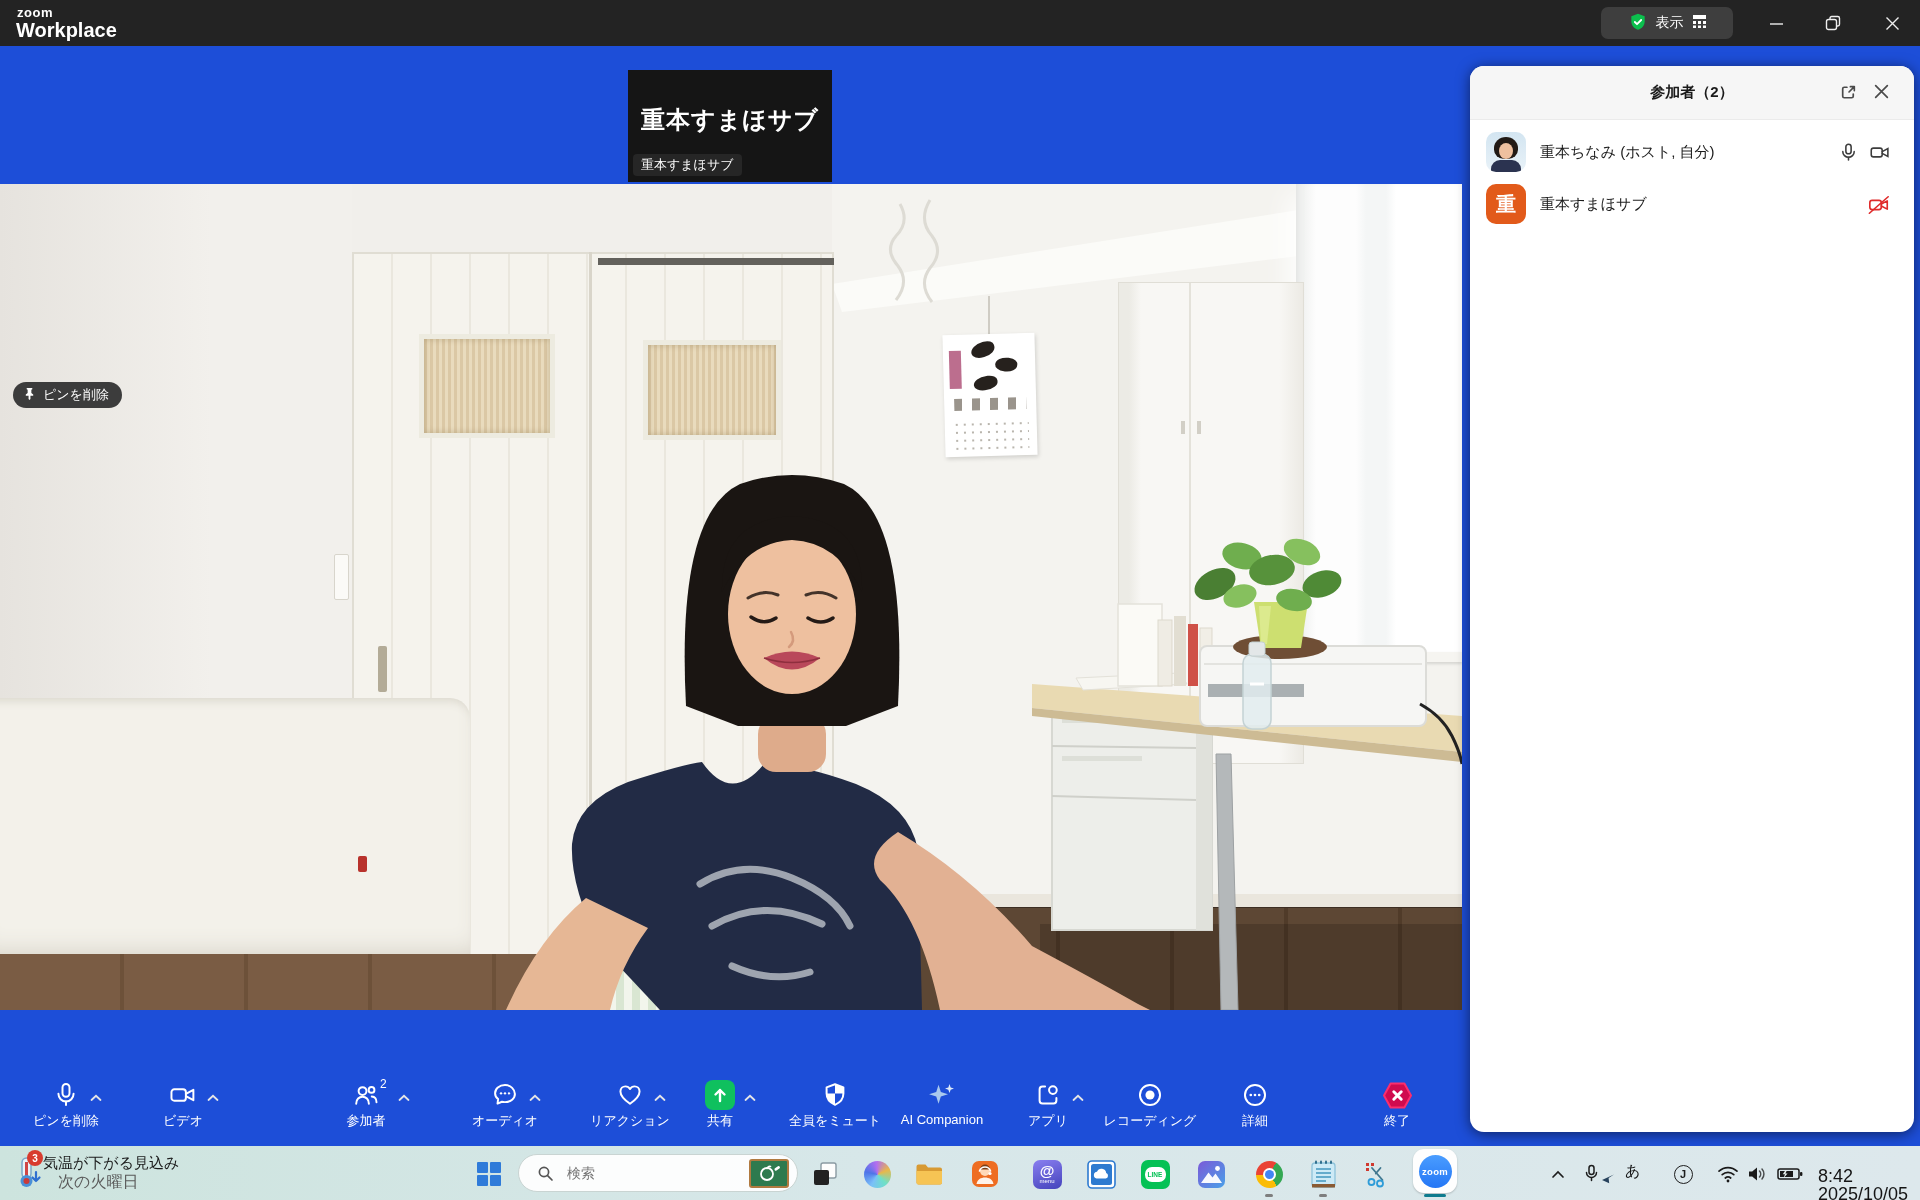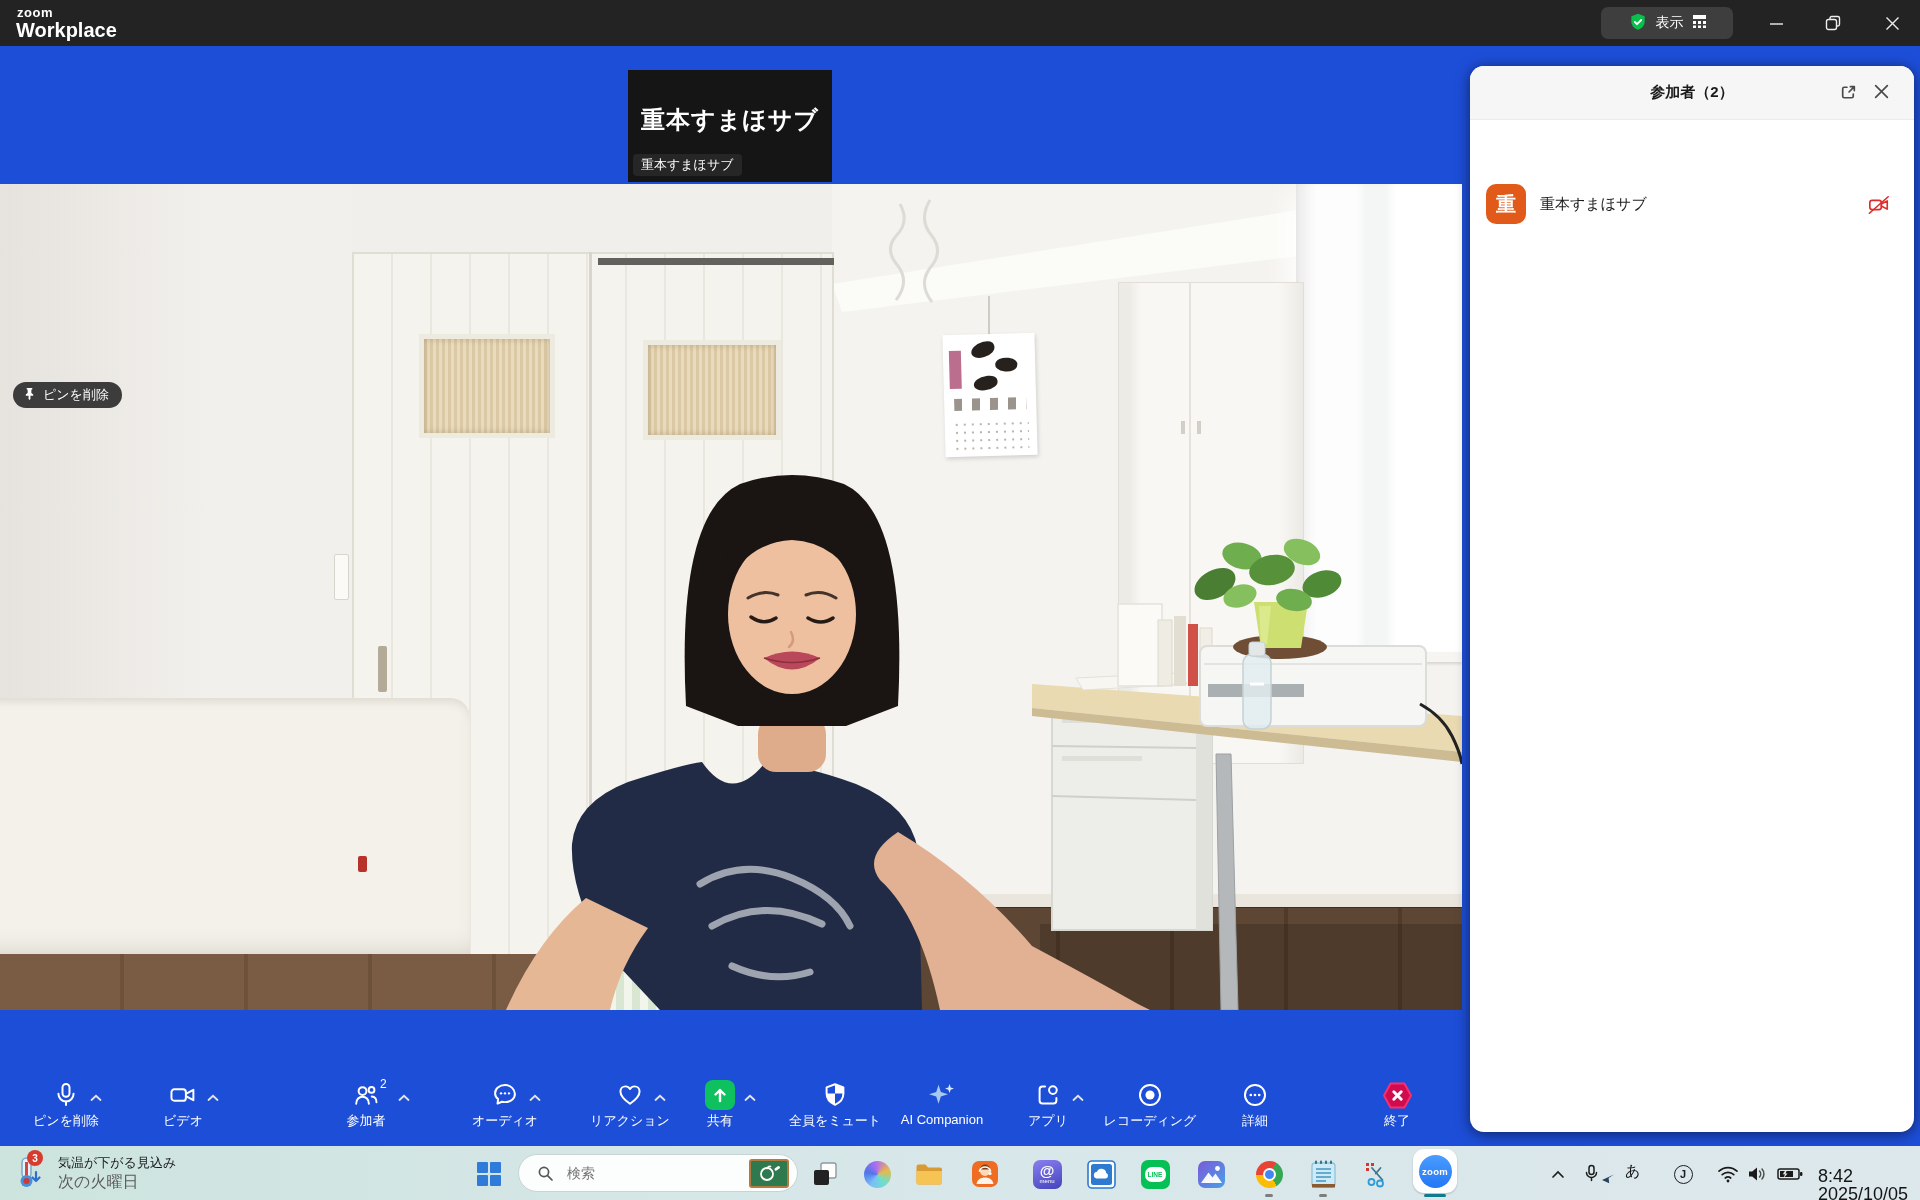--- a/index.html
+++ b/index.html
@@ -71,21 +71,21 @@
   .pfoot{position:absolute;left:0;bottom:18px;width:100%;height:34px}
   .pbtn{position:absolute;height:31px;border:1px solid #c8c8c8;border-radius:8px;background:#fff;font-size:14px;color:#2e2e2e;display:flex;align-items:center;justify-content:center;cursor:pointer;font-family:inherit}
   .av-photo{background:linear-gradient(#d3e5f1,#e9f2f8)}
   .av-hair{position:absolute;left:8px;top:5px;width:24px;height:22px;background:#221a15;border-radius:50% 50% 42% 42%}
   .av-face{position:absolute;left:13px;top:11px;width:14px;height:16px;background:#eec09f;border-radius:50%}
   .av-body{position:absolute;left:5px;top:28px;width:30px;height:14px;background:#2b3350;border-radius:9px 9px 0 0}
   .av-init{background:#e25a1a;color:#fff;font-size:20px;font-weight:700;display:flex;align-items:center;justify-content:center}
 
   
   #taskbar{left:0;top:1146px;width:1920px;height:54px;background:linear-gradient(90deg,#cde4de,#d7e7e9 45%,#dde8ec)}
-  .wx-t1{left:58px;top:8px;font-size:13px;color:#191919}
+  .wx-t1{left:43px;top:8px;font-size:15px;color:#191919}
   .wx-t2{left:58px;top:26px;font-size:16px;color:#5a5a5a}
   .wxbadge{left:27px;top:4px;width:16px;height:16px;border-radius:50%;background:#d83b2e;color:#fff;font-size:10px;font-weight:700;display:flex;align-items:center;justify-content:center;z-index:2}
   .tbicon{position:absolute;top:13px;width:30px;height:30px;margin-left:-15px;display:flex;align-items:center;justify-content:center}
   .runbar{position:absolute;top:48px;width:8px;height:3px;margin-left:-4px;border-radius:2px;background:#7e7e7e}
   .search{left:518px;top:8px;width:280px;height:38px;background:rgba(255,255,255,.92);border:1px solid #c9d4d2;border-radius:19px}
   .search input{position:absolute;left:48px;top:0;width:160px;height:36px;border:none;outline:none;background:transparent;font-size:14px;color:#3c3c3c;font-family:inherit}
   .board{position:absolute;right:8px;top:4px;width:40px;height:29px;background:#2e7a4e;border-radius:3px;border:2px solid #b07a40;display:flex;align-items:center;justify-content:center}
   .zoomapp{position:absolute;left:1413px;top:3px;width:44px;height:44px;background:#fefefe;border-radius:11px;box-shadow:0 1px 2px rgba(0,0,0,.2);display:flex;align-items:center;justify-content:center}
   .zoomcirc{width:33px;height:33px;border-radius:50%;background:linear-gradient(180deg,#4a9dff,#2476f5);color:#fff;font-size:9.5px;font-weight:700;display:flex;align-items:center;justify-content:center;letter-spacing:.3px}
   .traytxt{position:absolute;top:16px;font-size:15px;color:#111}
@@ -401,20 +401,37 @@
       <div class="ptitle">参加者（2）</div>
       <span class="phicon" style="right:56px"><svg width="19" height="19" viewBox="0 0 18 18" fill="none" stroke="#4a4a4a" stroke-width="1.6" stroke-linecap="round" stroke-linejoin="round">
             <path d="M7.5 4H5C3.9 4 3.5 4.4 3.5 5.5v7c0 1.1.4 1.5 1.5 1.5h7c1.1 0 1.5-.4 1.5-1.5V10.5"></path>
             <path d="M9.5 8.5l5-5M10.8 3.5h3.7v3.7"></path>
           </svg></span>
       <span class="phicon" style="right:24px"><svg width="17" height="17" viewBox="0 0 16 16">
             <path d="M2.5 2.5l11 11M13.5 2.5l-11 11" stroke="#4a4a4a" stroke-width="1.6" stroke-linecap="round"></path>
           </svg></span>
     </div>
 
+    <div class="prow" style="top:60px">
+      <div class="pavatar av-photo">
+        <div class="av-hair"></div>
+          <div class="av-face"></div>
+          <div class="av-body"></div>
+      </div>
+      <div class="pname">重本ちなみ (ホスト, 自分)</div>
+      <span class="prowicon" style="left:368px"><svg width="21" height="21" viewBox="0 0 24 24" fill="none" stroke="#3d3d3d" stroke-width="1.8" stroke-linecap="round" stroke-linejoin="round">
+            <rect x="9" y="2.5" width="6" height="11" rx="3"></rect>
+            <path d="M5.5 11a6.5 6.5 0 0 0 13 0"></path>
+            <line x1="12" y1="17.5" x2="12" y2="20.5"></line>
+          </svg></span>
+      <span class="prowicon" style="left:398px"><svg width="24" height="21" viewBox="0 0 26 24" fill="none" stroke="#3d3d3d" stroke-width="1.8" stroke-linecap="round" st="" roke-linejoin="round">
+            <rect x="3" y="7" width="12.5" height="10" rx="2.5"></rect>
+            <path d="M15.5 11 L22 7.5 V16.5 L15.5 13"></path>
+          </svg></span>
+    </div>
 
     <div class="prow" style="top:112px">
       <div class="pavatar av-init">重</div>
       <div class="pname">重本すまほサブ</div>
       <span class="prowicon" style="left:396px"><svg width="26" height="22" viewBox="0 0 26 24" fill="none" stroke="#e02b2b" stroke-width="1.8" stroke-linecap="round" stroke-linejoin="round">
             <rect x="3" y="7" width="12.5" height="10" rx="2.5"></rect>
             <path d="M15.5 11 L22 7.5 V16.5 L15.5 13"></path>
             <line x1="2.5" y1="21" x2="23" y2="3"></line>
           </svg></span>
     </div>

